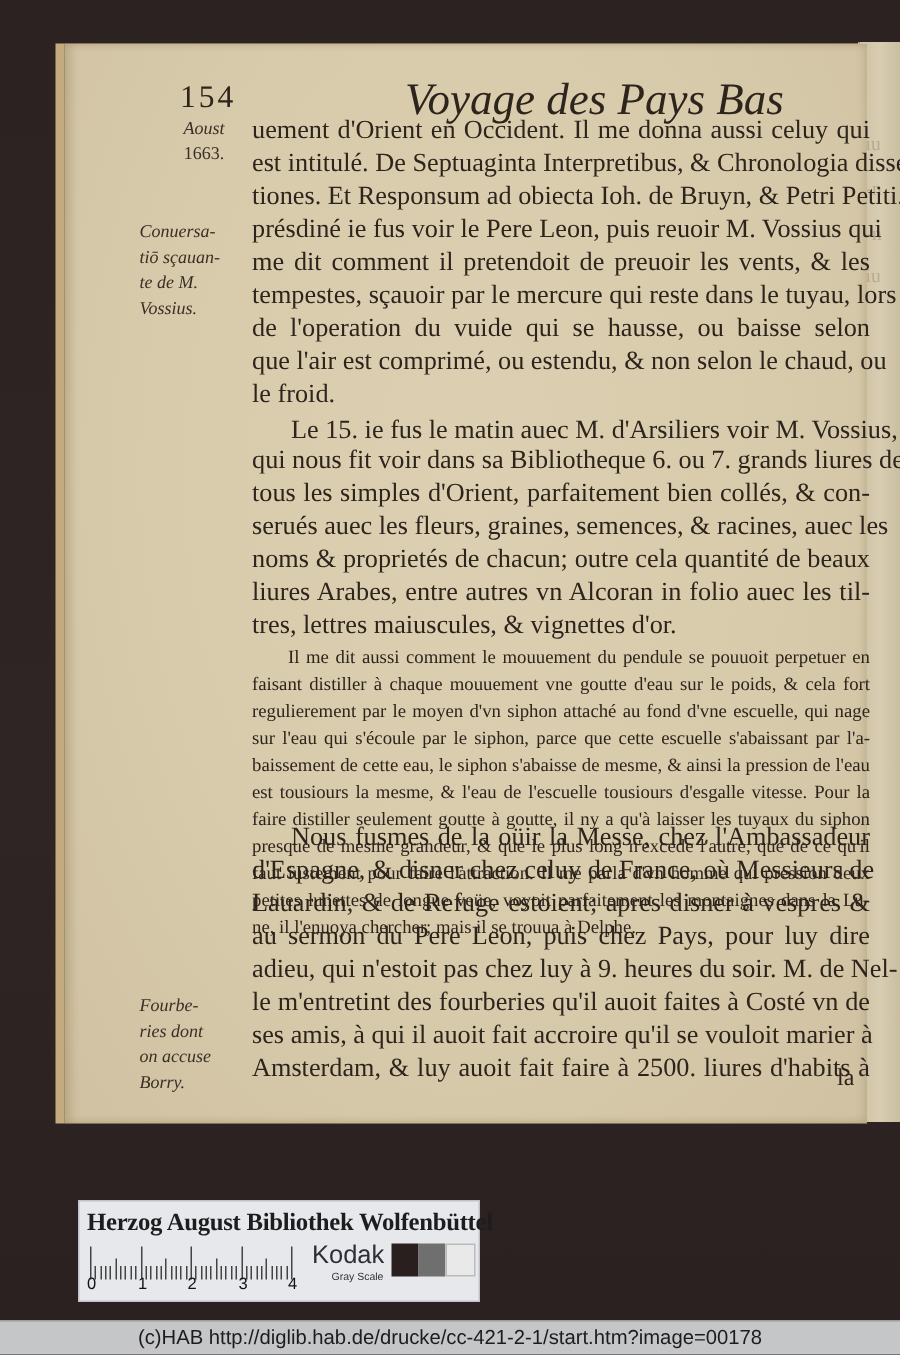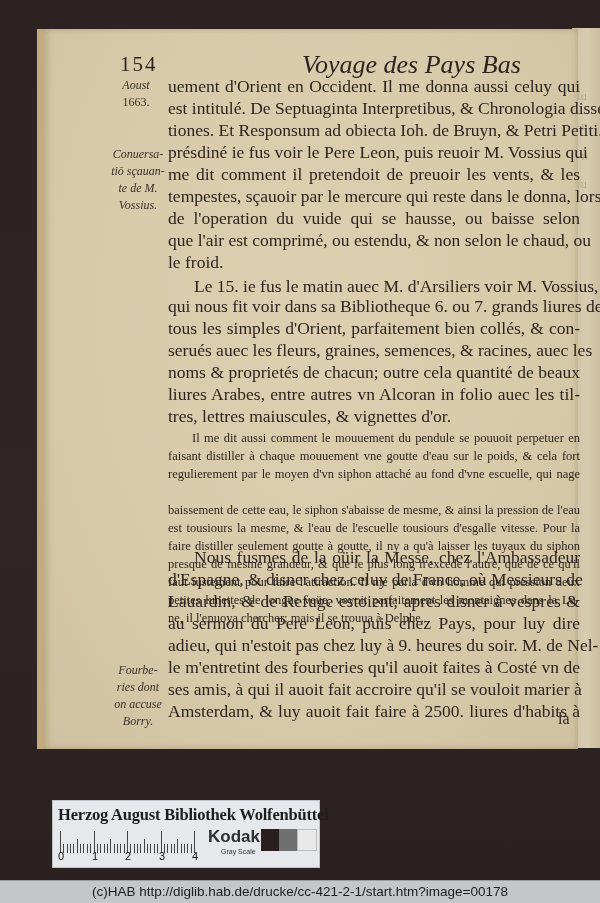--- a/index.html
+++ b/index.html
@@ -26,24 +26,24 @@
     position: absolute; left: 37px; top: 29px; width: 535px; height: 720px;
     background: radial-gradient(ellipse at 50% 40%, #ddd0b2 0%, #d8cbac 55%, #cfc1a1 100%);
     border-left: 6px solid #c4ab7f;
     box-shadow: inset 4px 0 6px rgba(120,90,40,.25), inset -3px 0 4px rgba(120,100,60,.15);
   }
   .text { color: #2d241c; }
   .header {
     position: absolute; top: 23px; left: 77px; width: 460px; height: 26px;
   }
   .header .folio { position: absolute; left: 0; top: 0; font-size: 21px; letter-spacing: 2px; }
-  .header .running-title { position: absolute; left: 150px; top: -2px; font-size: 26px; font-style: italic; margin-left: 32px; }
+  .header .running-title { position: absolute; left: 150px; top: -2px; font-size: 30px; font-style: italic; }
   .margin-note {
-    position: absolute; left: 64px; width: 62px; font-style: italic; font-size: 12px;
-    line-height: 17px; color: #3a2f25; text-align: center;
+    position: absolute; left: 50px; width: 62px; font-style: italic; font-size: 12px;
+    line-height: 17px; color: #3a2f25; text-align: left;
   }
   .body-line {
     position: absolute; left: 125px; width: 412px; font-size: 17.5px; line-height: 22px;
     white-space: nowrap; color: #2d241c; text-align: justify; text-align-last: justify;
   }
   .body-line.last { text-align-last: left; }
   .body-line.indent { padding-left: 26px; width: 386px; }
   .small-line {
     position: absolute; left: 125px; width: 412px; font-size: 12.5px; line-height: 18px;
     white-space: nowrap; color: #2d241c; text-align: justify; text-align-last: justify;
@@ -61,21 +61,21 @@
     font-weight: bold; font-size: 16.5px; color: #1d1d1f; white-space: nowrap; letter-spacing: -.2px;
   }
   .ruler { position: absolute; left: 7px; top: 26px; width: 138px; height: 26px; }
   .ruler .tick { position: absolute; bottom: 0; width: 1px; background: #444; }
   .ruler-labels { position: absolute; left: 5px; top: 49px; width: 150px; height: 14px; }
   .ruler-labels span {
     position: absolute; font-family: "Liberation Sans", sans-serif; font-size: 11px; color: #111;
   }
   .kodak {
     position: absolute; left: 155px; top: 26px; font-family: "Liberation Sans", sans-serif;
-    font-weight: bold; font-size: 17px; color: #2c2f36;
+    font-weight: normal; font-size: 17px; color: #2c2f36;
   }
   .kodak-sub {
     position: absolute; left: 168px; top: 47px; font-family: "Liberation Sans", sans-serif;
     font-size: 7px; color: #333;
   }
   .swatches { position: absolute; left: 208px; top: 28px; width: 56px; height: 22px; display: flex; }
   .swatches div { flex: 1; }
 
   .footer-bar {
     position: absolute; left: 0; top: 880px; width: 600px; height: 23px;
@@ -122,36 +122,37 @@
     <div>ries dont</div>
     <div>on accuse</div>
     <div>Borry.</div>
   </div>
 
   <div class="body-line" style="top:46px">uement d'Orient en Occident. Il me donna aussi celuy qui</div>
   <div class="body-line" style="top:68px">est intitulé. De Septuaginta Interpretibus, &amp; Chronologia disserta-</div>
   <div class="body-line" style="top:90px">tiones. Et Responsum ad obiecta Ioh. de Bruyn, &amp; Petri Petiti. L'a-</div>
   <div class="body-line" style="top:112px">présdiné ie fus voir le Pere Leon, puis reuoir M. Vossius qui</div>
   <div class="body-line" style="top:134px">me dit comment il pretendoit de preuoir les vents, &amp; les</div>
-  <div class="body-line" style="top:156px">tempestes, sçauoir par le mercure qui reste dans le donna, lors</div>
+  <div class="body-line" style="top:156px">tempestes, sçauoir par le mercure qui reste dans le tuyau, lors</div>
   <div class="body-line" style="top:178px">de l'operation du vuide qui se hausse, ou baisse selon</div>
   <div class="body-line" style="top:200px">que l'air est comprimé, ou estendu, &amp; non selon le chaud, ou</div>
   <div class="body-line last" style="top:222px">le froid.</div>
 
   <div class="body-line indent" style="top:246px">Le 15. ie fus le matin auec M. d'Arsiliers voir M. Vossius,</div>
   <div class="body-line" style="top:266px">qui nous fit voir dans sa Bibliotheque 6. ou 7. grands liures de</div>
   <div class="body-line" style="top:288px">tous les simples d'Orient, parfaitement bien collés, &amp; con-</div>
   <div class="body-line" style="top:310px">serués auec les fleurs, graines, semences, &amp; racines, auec les</div>
   <div class="body-line" style="top:332px">noms &amp; proprietés de chacun; outre cela quantité de beaux</div>
   <div class="body-line" style="top:354px">liures Arabes, entre autres vn Alcoran in folio auec les til-</div>
   <div class="body-line last" style="top:376px">tres, lettres maiuscules, &amp; vignettes d'or.</div>
 
   <div class="small-line indent" style="top:400px">Il me dit aussi comment le mouuement du pendule se pouuoit perpetuer en</div>
   <div class="small-line" style="top:418px">faisant distiller à chaque mouuement vne goutte d'eau sur le poids, &amp; cela fort</div>
   <div class="small-line" style="top:436px">regulierement par le moyen d'vn siphon attaché au fond d'vne escuelle, qui nage</div>
+  <div class="small-line" style="top:454px">sur l'eau qui s'écoule par le siphon, parce que cette escuelle s'abaissant par l'a-</div>
   <div class="small-line" style="top:472px">baissement de cette eau, le siphon s'abaisse de mesme, &amp; ainsi la pression de l'eau</div>
   <div class="small-line" style="top:490px">est tousiours la mesme, &amp; l'eau de l'escuelle tousiours d'esgalle vitesse. Pour la</div>
   <div class="small-line" style="top:508px">faire distiller seulement goutte à goutte, il ny a qu'à laisser les tuyaux du siphon</div>
   <div class="small-line" style="top:526px">presque de mesme grandeur, &amp; que le plus long n'excede l'autre, que de ce qu'il</div>
   <div class="small-line" style="top:544px">faut iustement pour faire l'attraction. Il me parla d'vn homme qui pression deux</div>
   <div class="small-line" style="top:562px">petites lunettes de longue veüe, voyoit parfaitement les montaignes dans la Lu-</div>
   <div class="small-line last" style="top:580px">ne, il l'enuoya chercher; mais il se trouua à Delphe.</div>
 
   <div class="body-line indent" style="top:520px; top:517px">Nous fusmes de la oüir la Messe, chez l'Ambassadeur</div>
   <div class="body-line" style="top:539px">d'Espagne, &amp; disner chez celuy de France, où Messieurs de</div>

